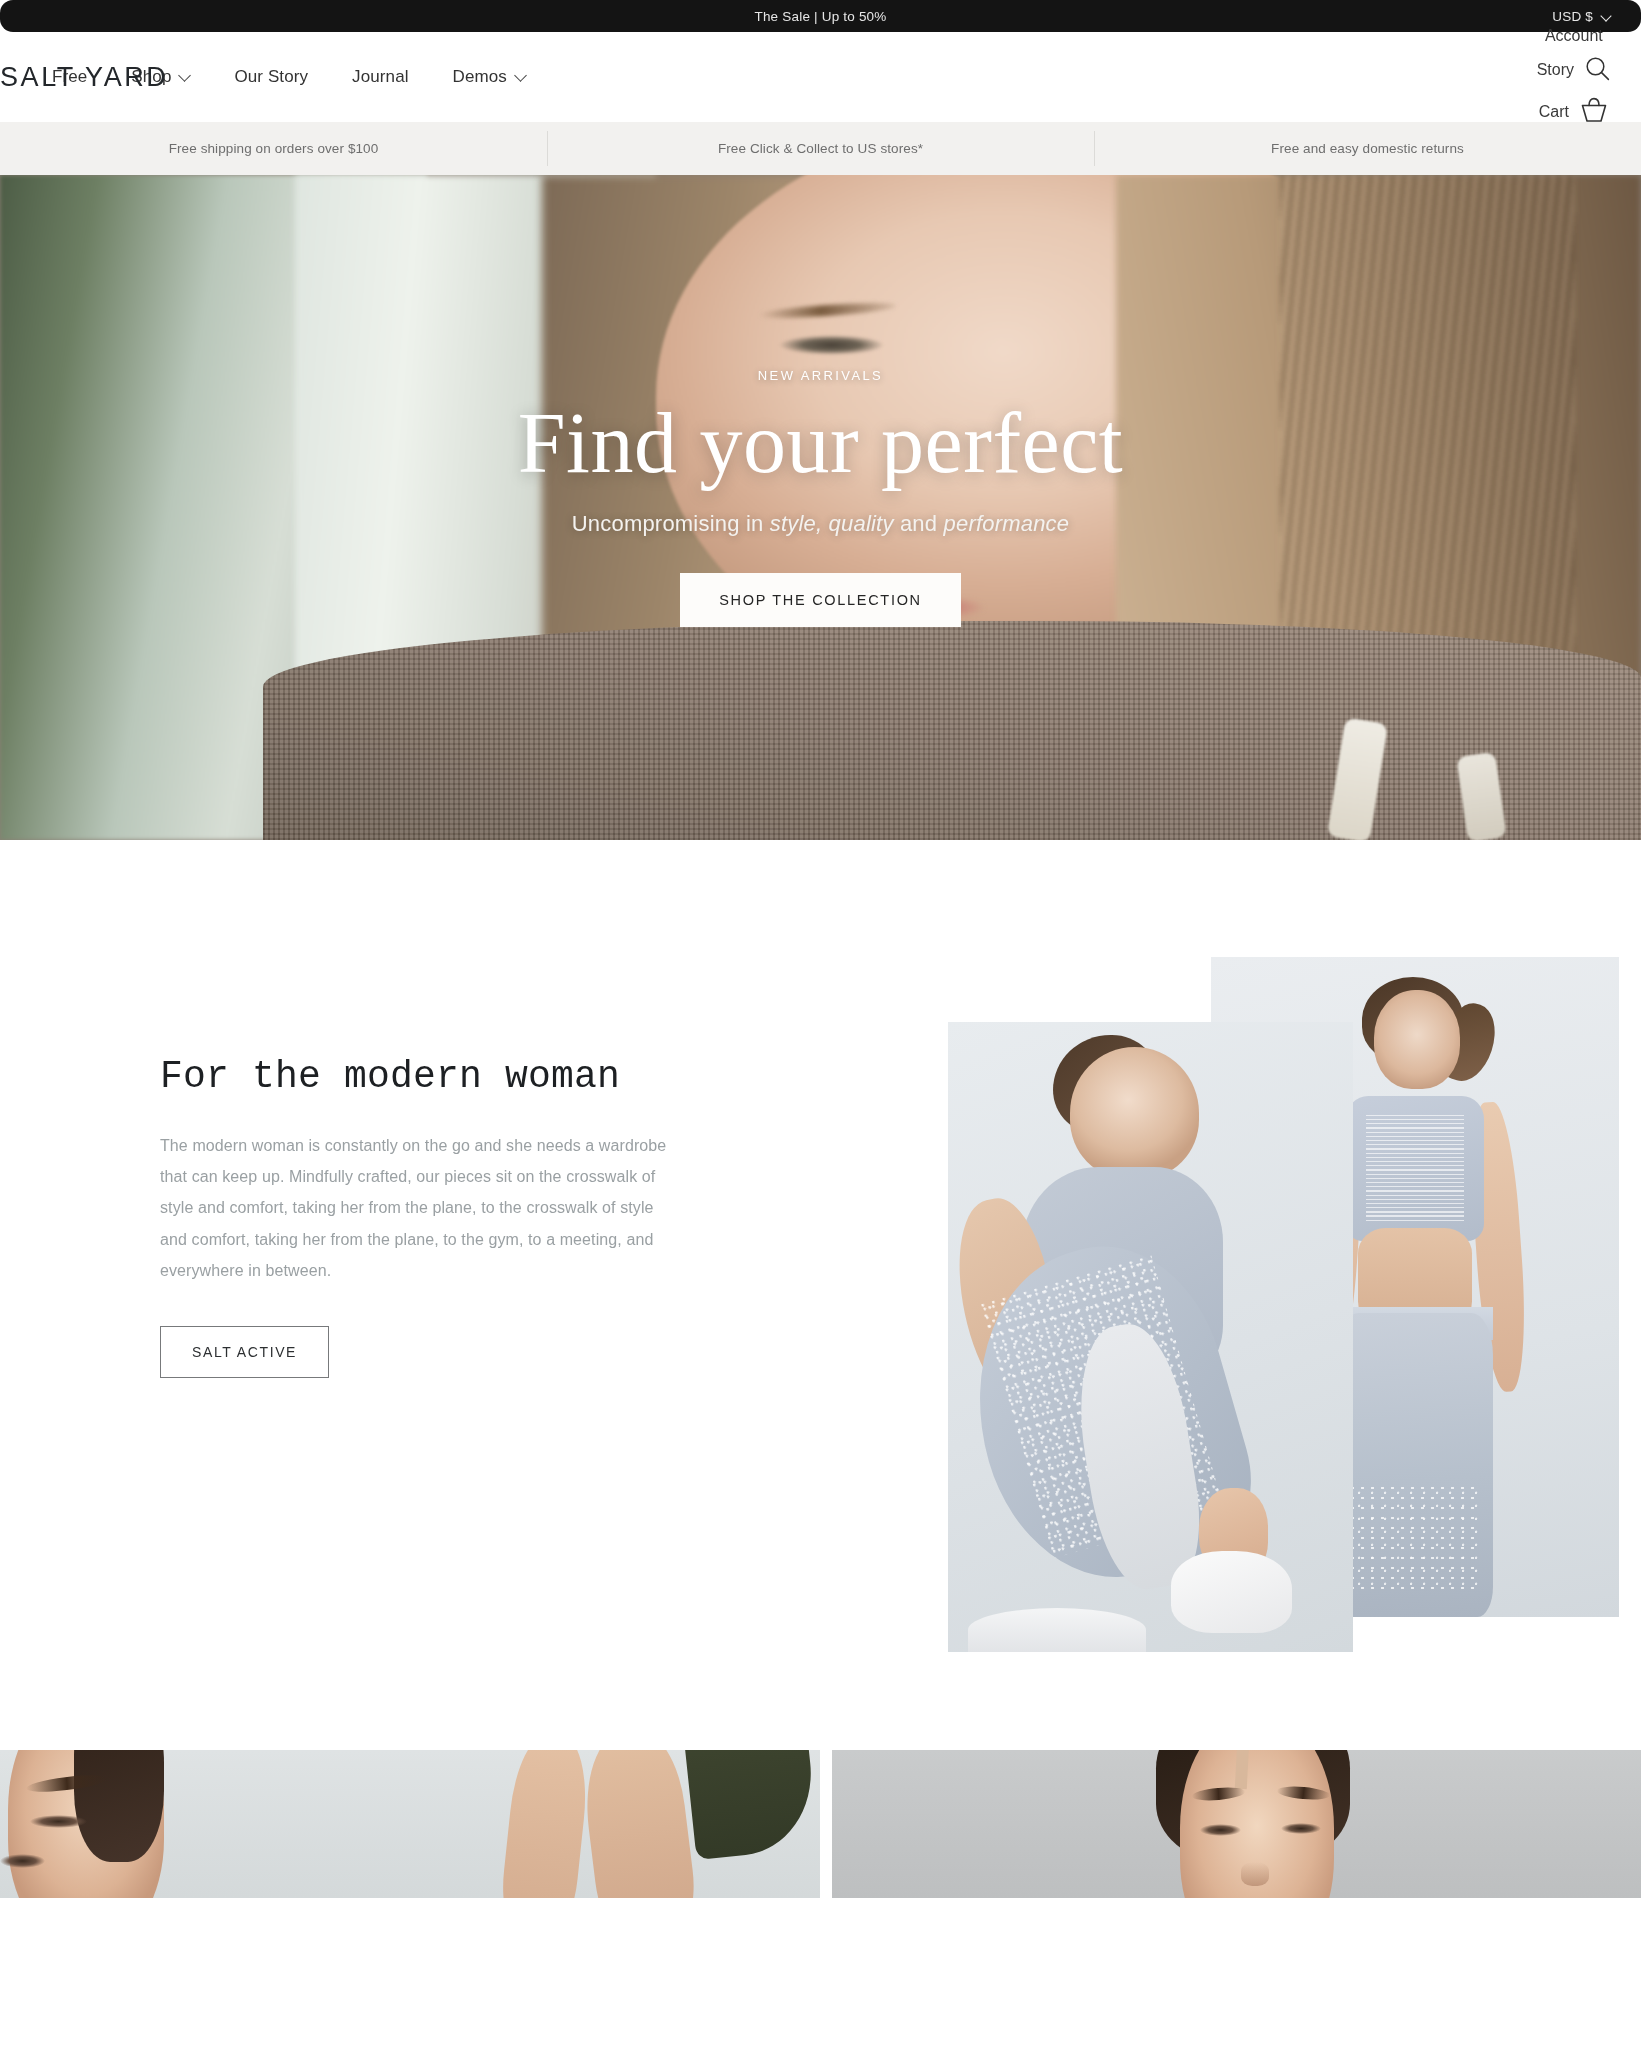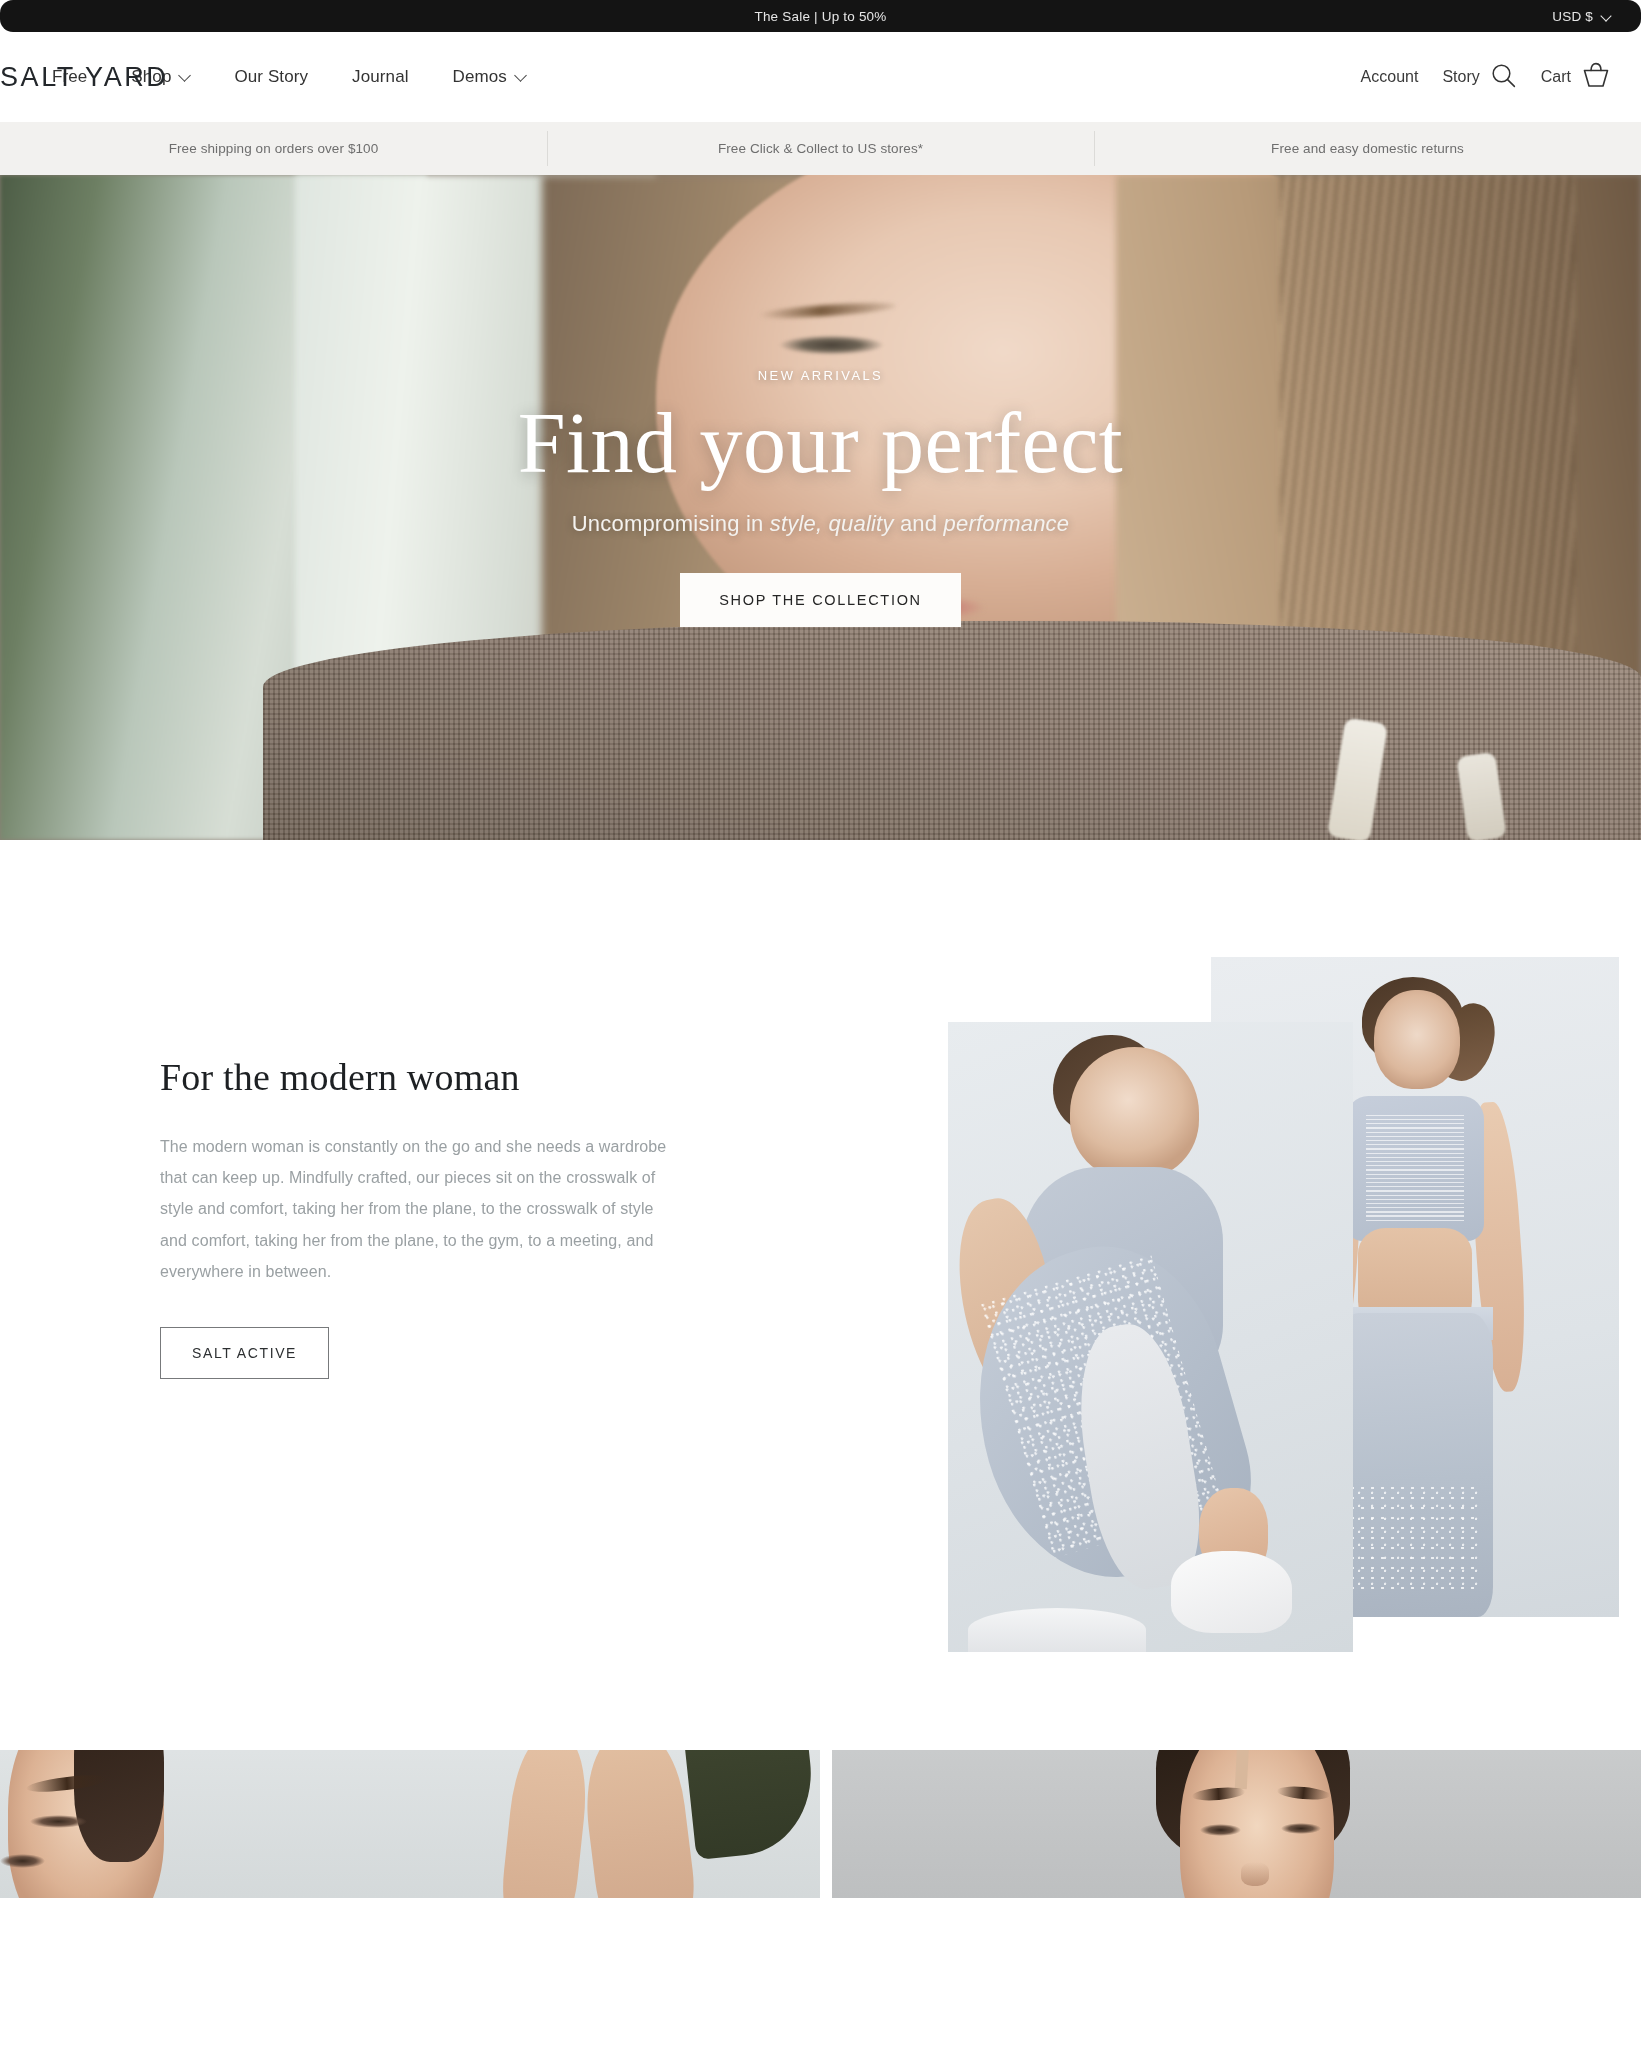--- a/index.html
+++ b/index.html
@@ -44,22 +44,22 @@
   }
   .nav-item .chev{ width:10px; height:10px; color:#444; top:-1px; }
   .nav-item .chev::before{ width:8px; height:8px; }
   .logo{
     position:absolute; left:0; right:0; text-align:left;
     font-size:27px; letter-spacing:2.6px; color:#23272b; font-weight:400;
     pointer-events:none;
   }
   .logo span{ pointer-events:auto; }
   .header-right{
-    margin-left:auto; display:flex; align-items:center; gap:24px;
-    position:relative; z-index:3;
+    margin-left:auto; display:flex; align-items:center; gap:10px;
+    position:relative; z-index:3;flex-direction:column;
   }
   .hr-link{ font-size:16px; color:#3a3a3a; display:flex; align-items:center; gap:10px; cursor:pointer; }
   .ico{ display:inline-block; }
 
   
   .benefits{
     height:53px; background:#f2f1ef; display:flex; align-items:center;
   }
   .benefit{
     flex:1; text-align:center; font-size:13.5px; color:#6e6e6e;
@@ -165,21 +165,21 @@
     font-size:14.5px; letter-spacing:1.7px; padding:19px 39px;
     border:none; cursor:pointer; font-family:inherit;
   }
 
   
   .mw{ position:relative; height:910px; background:#fff; }
   .mw-text{
     position:absolute; left:160px; top:215px; width:530px;
   }
   .mw-title{
-    font-family:Liberation Serif, serif; font-weight:400;
+    font-family:Liberation Mono, monospace; font-weight:400;
     font-size:38px; color:#1d2023; letter-spacing:.2px; margin-bottom:32px;
   }
   .mw-body{
     font-size:16px; line-height:1.95; color:#9aa0a3; letter-spacing:.1px;
     width:525px;
   }
   .mw-btn{
     margin-top:40px; display:inline-block; border:1px solid #77797b;
     background:transparent; color:#2c2f31; font-size:14px; letter-spacing:1.6px;
     padding:17px 31px; cursor:pointer; font-family:inherit;

